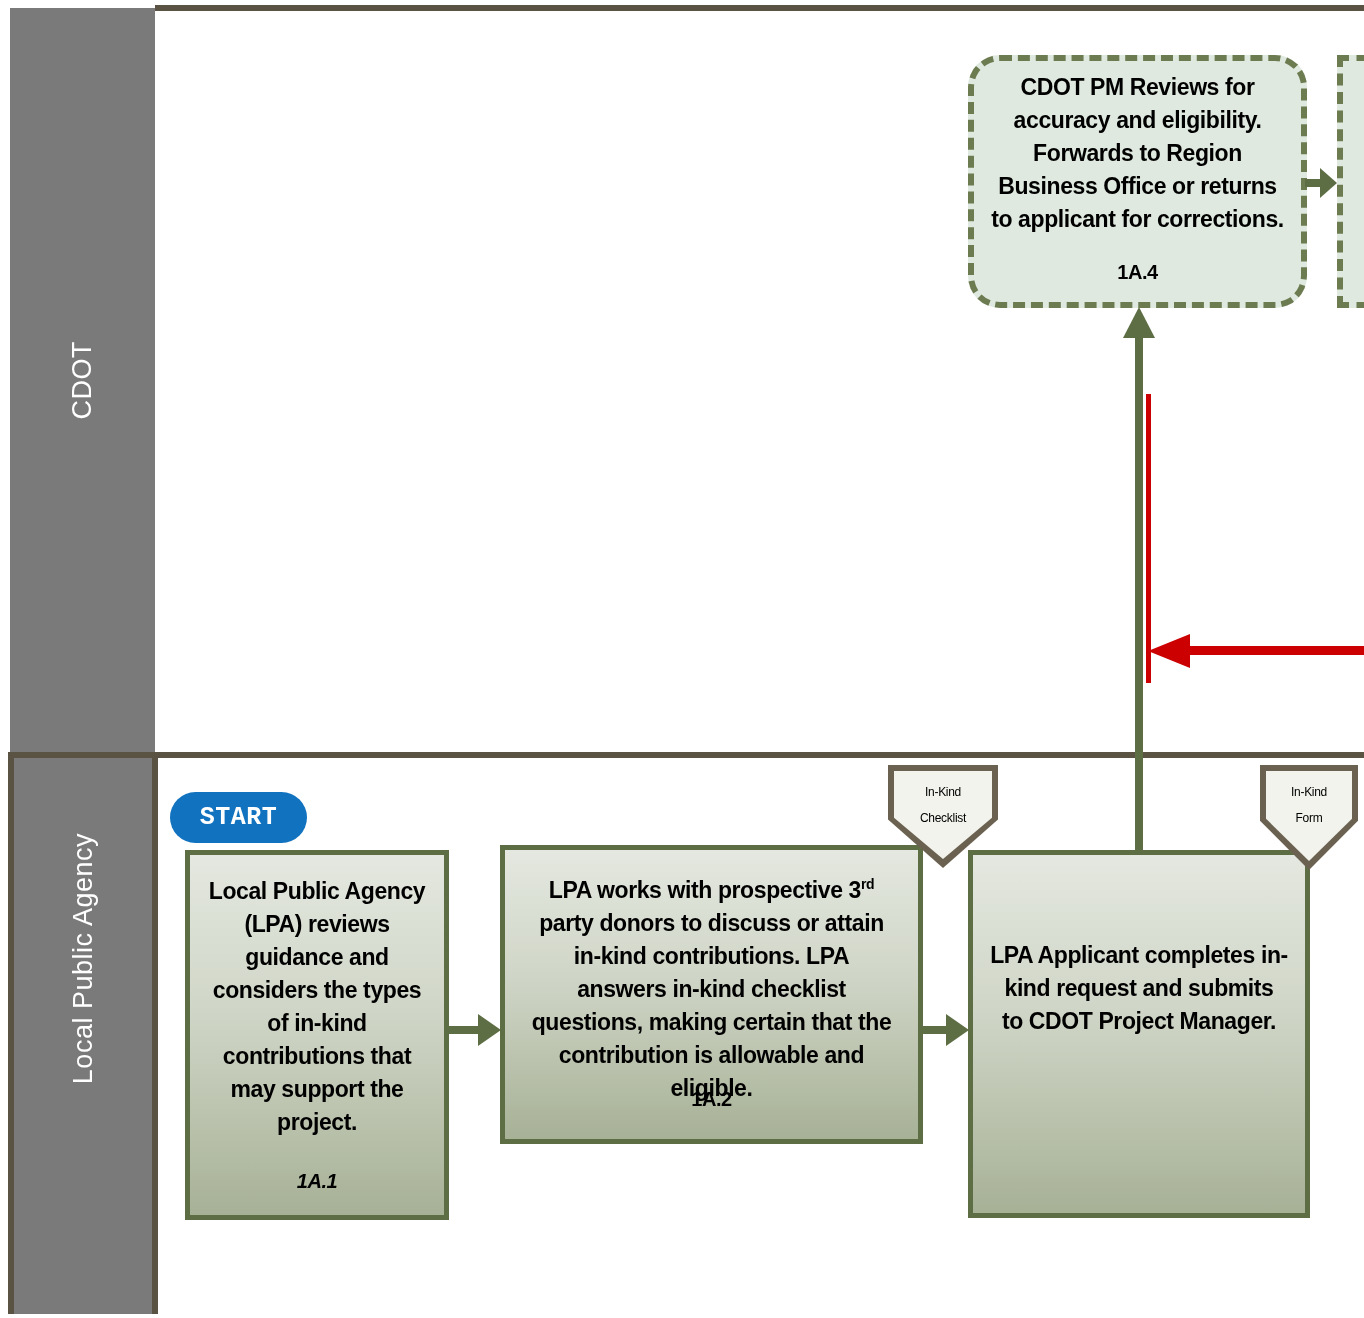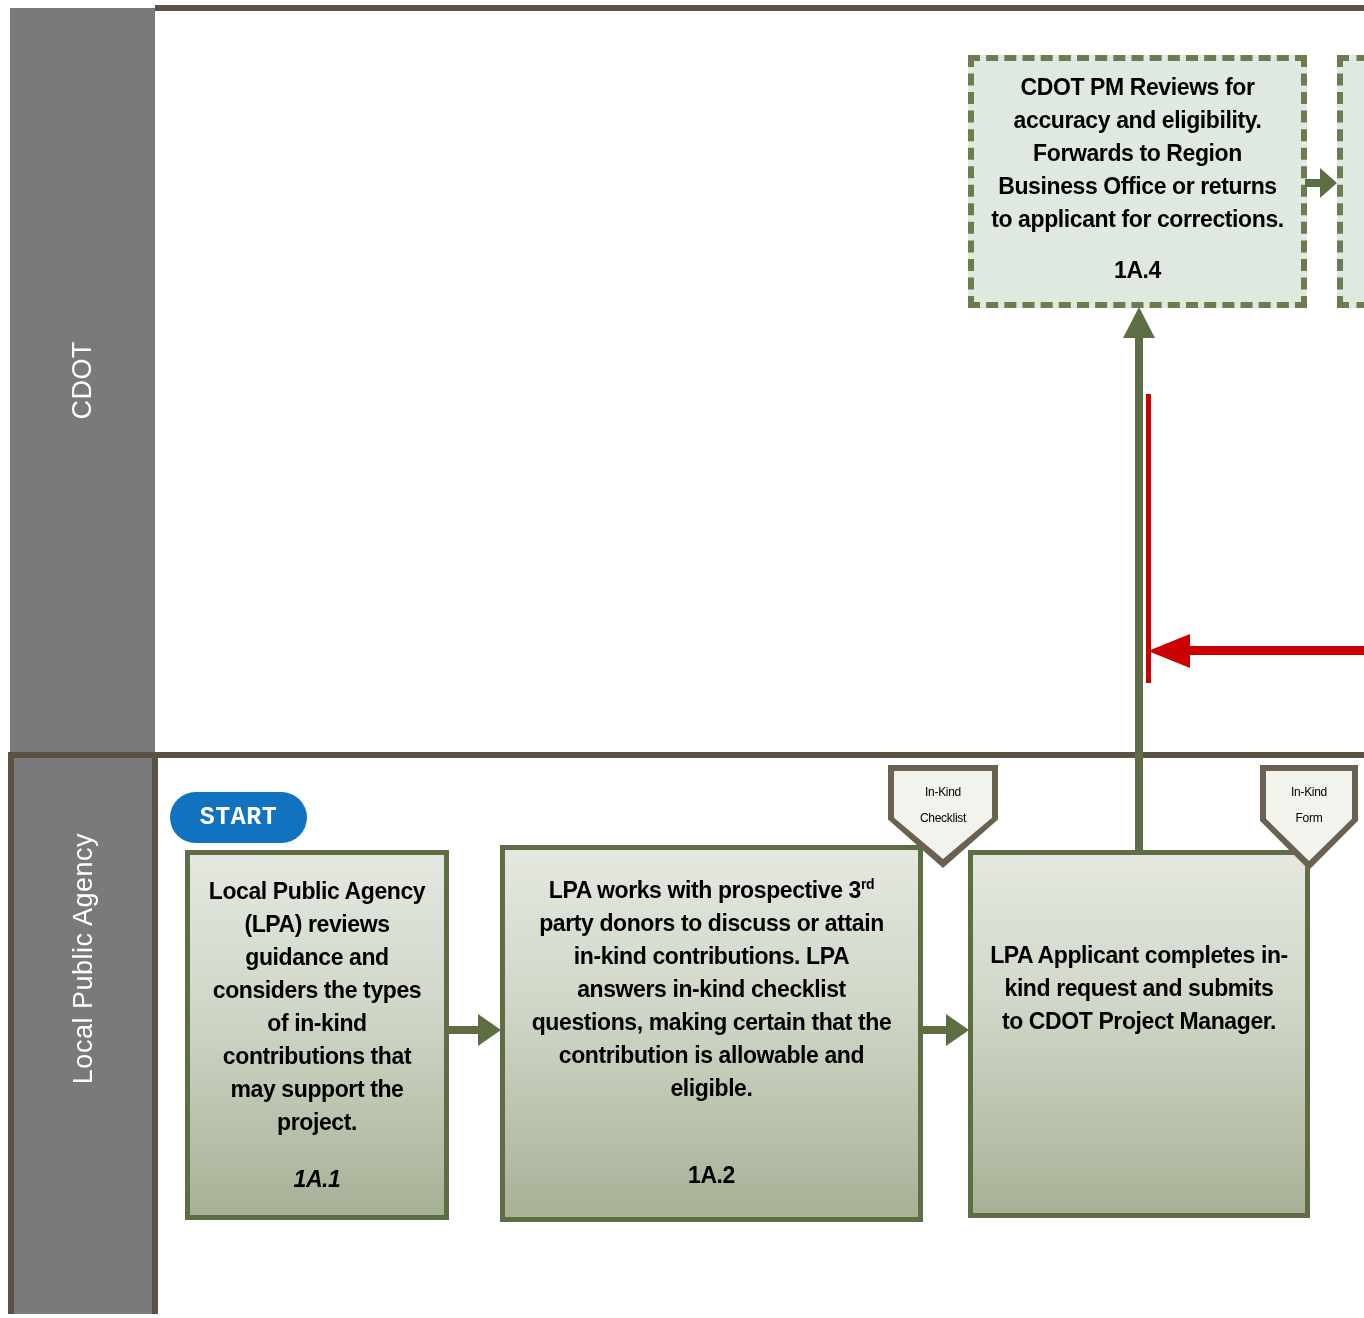--- a/index.html
+++ b/index.html
@@ -27,21 +27,21 @@
   .dashedbox{
     border:6px dashed #6c7b50;background:#dfe9df;
     box-sizing:border-box;text-align:center;
   }
   .btext{
     display:block;color:#000;font-size:23px;font-weight:700;letter-spacing:-0.4px;
     line-height:33px;white-space:pre-line;text-align:center;width:100%;
   }
   .blabel{
     position:absolute;left:0;right:0;text-align:center;color:#000;
-    font-size:23px;font-weight:700;letter-spacing:-0.4px;
+    font-size:20px;font-weight:700;letter-spacing:-0.4px;
   }
   .supscript{font-size:14px;vertical-align:super;font-weight:700;}
 
   
   .start-pill{
     background:#1173c0;border-radius:27px;color:#ffffff;
     display:flex;align-items:center;justify-content:center;
     font-size:25px;font-weight:700;letter-spacing:0.5px;font-family:Liberation Mono, monospace;
   }
 
@@ -94,21 +94,21 @@
 of in-kind
 contributions that
 may support the
 project.</span>
     <span class="blabel" style="bottom:22px;font-style:italic;">1A.1</span>
   </div>
 
   <div class="abs olive" style="left:449px;top:1026px;width:32px;height:8px;"></div>
   <div class="abs olive head-right" style="left:478px;top:1014px;width:23px;height:32px;"></div>
 
-  <div class="abs pbox" style="left:500px;top:845px;width:423px;height:377px;">
+  <div class="abs pbox" style="left:500px;top:845px;width:423px;height:299px;">
     <span class="btext" style="margin-top:18px;"><span>LPA works with prospective 3</span><span class="supscript">rd</span><span>
 party donors to discuss or attain
 in-kind contributions.  LPA
 answers in-kind checklist
 questions, making certain that the
 contribution is allowable and
 eligible.</span></span>
     <span class="blabel" style="bottom:28px;">1A.2</span>
   </div>
 
@@ -121,21 +121,21 @@
   <div class="abs red" style="left:1146px;top:394px;width:5px;height:289px;"></div>
   <div class="abs red" style="left:1188px;top:646px;width:176px;height:9px;"></div>
   <div class="abs red head-left" style="left:1148px;top:634px;width:42px;height:34px;"></div>
 
   <div class="abs pbox" style="left:968px;top:850px;width:342px;height:368px;">
     <span class="btext" style="margin-top:84px;">LPA Applicant completes in-
 kind request and submits
 to CDOT Project Manager.</span>
   </div>
 
-  <div class="abs dashedbox" style="left:968px;top:55px;width:339px;height:253px;">
+  <div class="abs dashedbox" style="left:968px;top:55px;width:339px;height:253px;border-radius:32px;">
     <span class="btext" style="margin-top:10px;">CDOT PM Reviews for
 accuracy and eligibility.
 Forwards to Region
 Business Office or returns
 to applicant for corrections.</span>
     <span class="blabel" style="bottom:18px;">1A.4</span>
   </div>
 
   <div class="abs olive" style="left:1305px;top:179px;width:18px;height:8px;"></div>
   <div class="abs olive head-right" style="left:1320px;top:168px;width:17px;height:30px;"></div>

